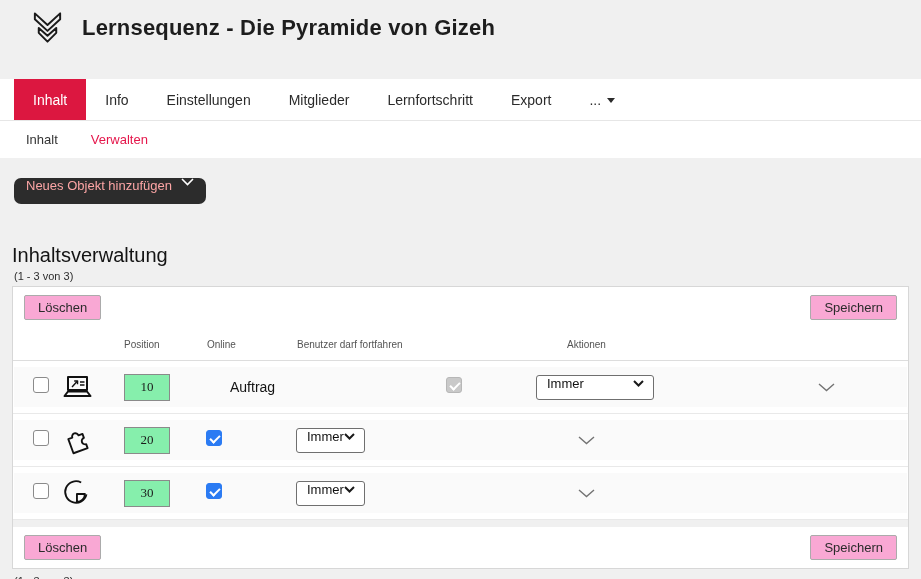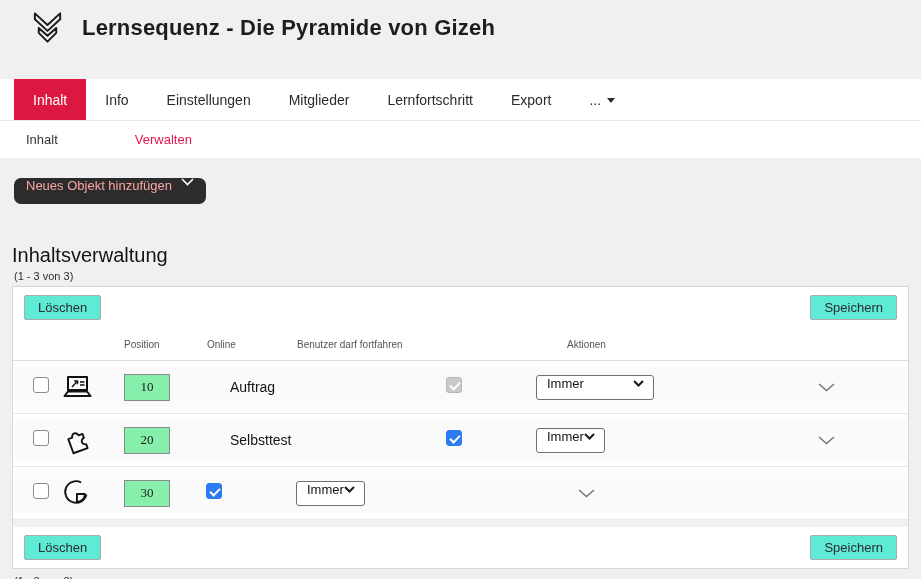--- a/index.html
+++ b/index.html
@@ -15,39 +15,39 @@
 
   
   .tabbar { background:#fff; height:42px; display:flex; align-items:stretch; padding-left:14px; border-bottom:1px solid #e6e6e6; }
   .tab { display:flex; align-items:center; padding:0 19px; font-size:14px; color:#2b2b2b; cursor:pointer; gap:6px; }
   .tab.active { background:#dc1740; color:#fff; }
   .tab .caret { width:0; height:0; border-left:4px solid transparent; border-right:4px solid transparent; border-top:5px solid #2b2b2b; margin-top:2px; }
 
   
   .subtabbar { background:#fff; height:37px; display:flex; align-items:center; padding-left:26px; gap:33px; }
   .subtab { font-size:13px; color:#333; cursor:pointer; }
-  .subtab.active { color:#e5164b;margin-left:44px; }
+  .subtab.active { color:#e5164b; }
 
   
   .toolbar { padding:18px 0 0 14px; }
   .btn-dark {
     background:#2c2c2c; color:#fca5a5; border:none; font-size:13px; font-family:inherit;
     height:26px; padding:0 12px; display:inline-flex; align-items:flex-start; gap:9px; cursor:pointer; border-radius:7px;
   }
 
   
   .section-title { margin:40px 0 0 12px; font-size:20px; font-weight:400; color:#141414; }
   .range-info { margin:3px 0 0 14px; font-size:11px; color:#2e2e2e; }
   .range-info.bottom { margin-top:6px; }
 
   
   .panel { margin:4px 12px 0 12px; background:#fff; border:1px solid #d7d7d7; }
   .panel-actions { display:flex; justify-content:space-between; align-items:center; padding:8px 11px; }
   .btn-std {
-    background:#5eead4; border:1px solid #ababab; border-radius:2px; color:#2b2b2b;
+    background:#f9a8d4; border:1px solid #ababab; border-radius:2px; color:#2b2b2b;
     font-size:13px; font-family:inherit; padding:4px 13px; cursor:pointer;
   }
   .thead { display:flex; align-items:center; height:33px; padding-left:21px; border-bottom:1px solid #dddddd; font-size:10px; color:#545454; }
   .col-check   { width:28px; }
   .col-icon    { width:46px; }
   .col-pos     { width:96px; padding-left:16px; }
   .col-title   { width:240px; padding-left:27px; }
   .col-online  { width:90px; padding-left:3px; }
   .col-proceed { width:272px; padding-left:3px; }
   .col-actions { flex:1; padding-left:1px; }
@@ -190,21 +190,20 @@
     <div class="row">
       <div class="col-check"><span class="cb"></span></div>
       <div class="col-icon icon-cell">
         <svg width="32" height="32" viewBox="0 0 34 34" fill="none" stroke="#111" stroke-width="2" stroke-linejoin="round">
           <g transform="rotate(-20 17 18)">
             <path d="M9 13 h4.5 a3.4 3.4 0 1 1 7 0 H25 v4.5 a3.4 3.4 0 1 0 0 7 V29 H9 Z"></path>
           </g>
         </svg>
       </div>
       <div class="col-pos"><input class="pos-input" value="20" style=""></div>
-      <div class="col-title"><span class="item-title">Selbsttest</span></div>
       <div class="col-online"><span class="cb" data-state="checked"></span></div>
       <div class="col-proceed">
         <div class="select">
           <span>Immer</span>
           <svg width="11" height="7" viewBox="0 0 11 7">
               <polyline points="1,1 5.5,5.5 10,1" fill="none" stroke="#1a1a1a" stroke-width="2"></polyline>
             </svg>
         </div>
       </div>
       <div class="col-actions">

